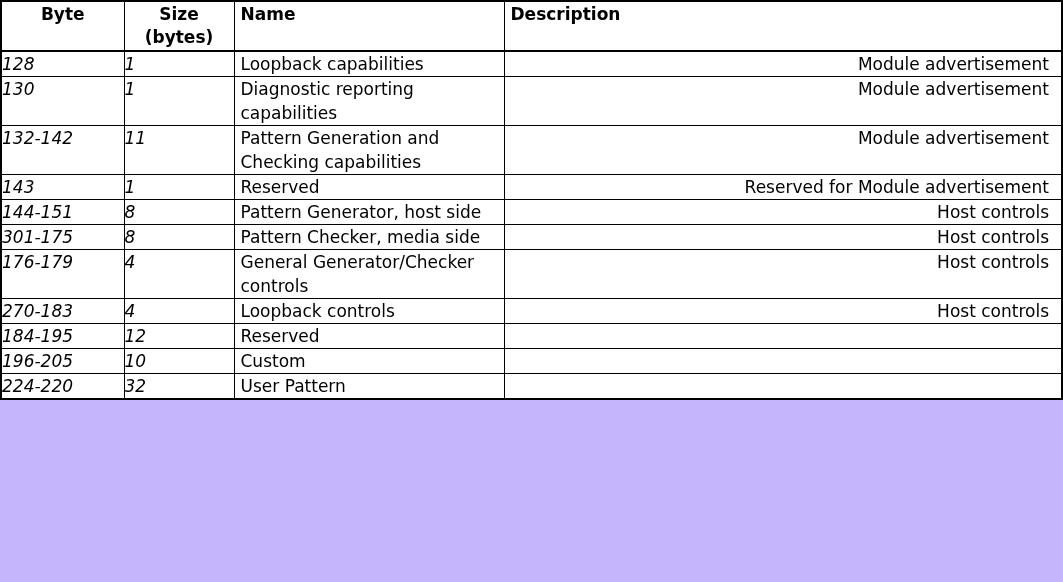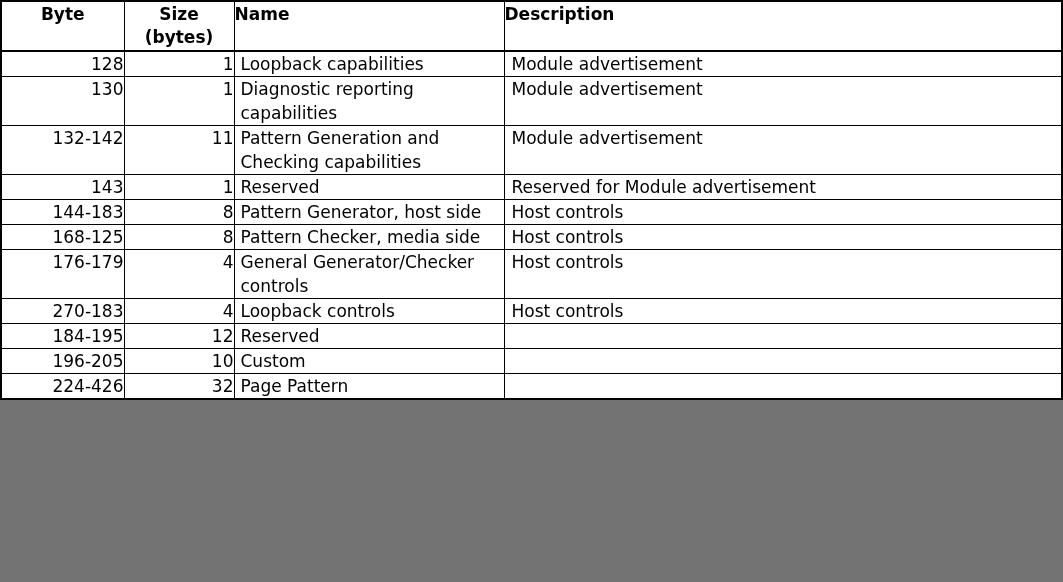--- a/index.html
+++ b/index.html
@@ -4,21 +4,21 @@
 <style>
   html, body {
     margin: 0;
     padding: 0;
     background: #ffffff;
     font-family: "DejaVu Sans", "Liberation Sans", sans-serif;
   }
   .page {
     width: 1063px;
     height: 582px;
-    background: #737373;
+    background: #c4b5fd;
     box-sizing: border-box;
     position: relative;
   }
   table.byte-map {
     border-collapse: collapse;
     table-layout: fixed;
     width: 1061px;
     margin: 0;
     border: 2px solid #000000;
     background: #ffffff;
@@ -38,36 +38,36 @@
 
   thead th {
     font-weight: bold;
     font-size: 17px;
     line-height: 23px;
     padding: 1px 0 1px 0;
     white-space: pre-line;
     border-bottom: 2px solid #000000;
   }
   thead th.h-byte, thead th.h-size { text-align: center; }
-  thead th.h-name, thead th.h-desc { text-align: left; }
+  thead th.h-name, thead th.h-desc { text-align: left; padding-left: 6px; }
 
   tbody td {
     font-size: 17px;
     line-height: 24px;
     padding: 0;
   }
-  tbody td.col-byte, tbody td.col-size { text-align: right; }
+  tbody td.col-byte, tbody td.col-size { text-align: left; font-style: italic; }
   tbody td.col-name {
     text-align: left;
     padding-left: 6px;
     padding-right: 4px;
     white-space: pre-line;
   }
   tbody td.col-desc {
-    text-align: left;
+    text-align: right;
     padding-left: 7px;
     padding-right: 12px;
   }
   
   tbody tr:nth-child(15) td { padding-top: 3px; padding-bottom: 3px; }
   tbody tr:nth-child(16) td { padding-top: 2px; padding-bottom: 2px; }
 </style>
 </head>
 <body>
 
@@ -109,27 +109,27 @@
 Checking capabilities</td>
           <td class="col-desc">Module advertisement</td>
         </tr>
         <tr>
           <td class="col-byte">143</td>
           <td class="col-size">1</td>
           <td class="col-name">Reserved</td>
           <td class="col-desc">Reserved for Module advertisement</td>
         </tr>
         <tr>
-          <td class="col-byte">144-183</td>
+          <td class="col-byte">144-151</td>
           <td class="col-size">8</td>
           <td class="col-name">Pattern Generator, host side</td>
           <td class="col-desc">Host controls</td>
         </tr>
         <tr>
-          <td class="col-byte">168-125</td>
+          <td class="col-byte">301-175</td>
           <td class="col-size">8</td>
           <td class="col-name">Pattern Checker, media side</td>
           <td class="col-desc">Host controls</td>
         </tr>
         <tr>
           <td class="col-byte">176-179</td>
           <td class="col-size">4</td>
           <td class="col-name">General Generator/Checker
 controls</td>
           <td class="col-desc">Host controls</td>
@@ -146,20 +146,20 @@
           <td class="col-name">Reserved</td>
           <td class="col-desc"></td>
         </tr>
         <tr>
           <td class="col-byte">196-205</td>
           <td class="col-size">10</td>
           <td class="col-name">Custom</td>
           <td class="col-desc"></td>
         </tr>
         <tr>
-          <td class="col-byte">224-426</td>
+          <td class="col-byte">224-220</td>
           <td class="col-size">32</td>
-          <td class="col-name">Page Pattern</td>
+          <td class="col-name">User Pattern</td>
           <td class="col-desc"></td>
         </tr>
       </tbody>
   </table>
 </div>
 
 </body></html>

